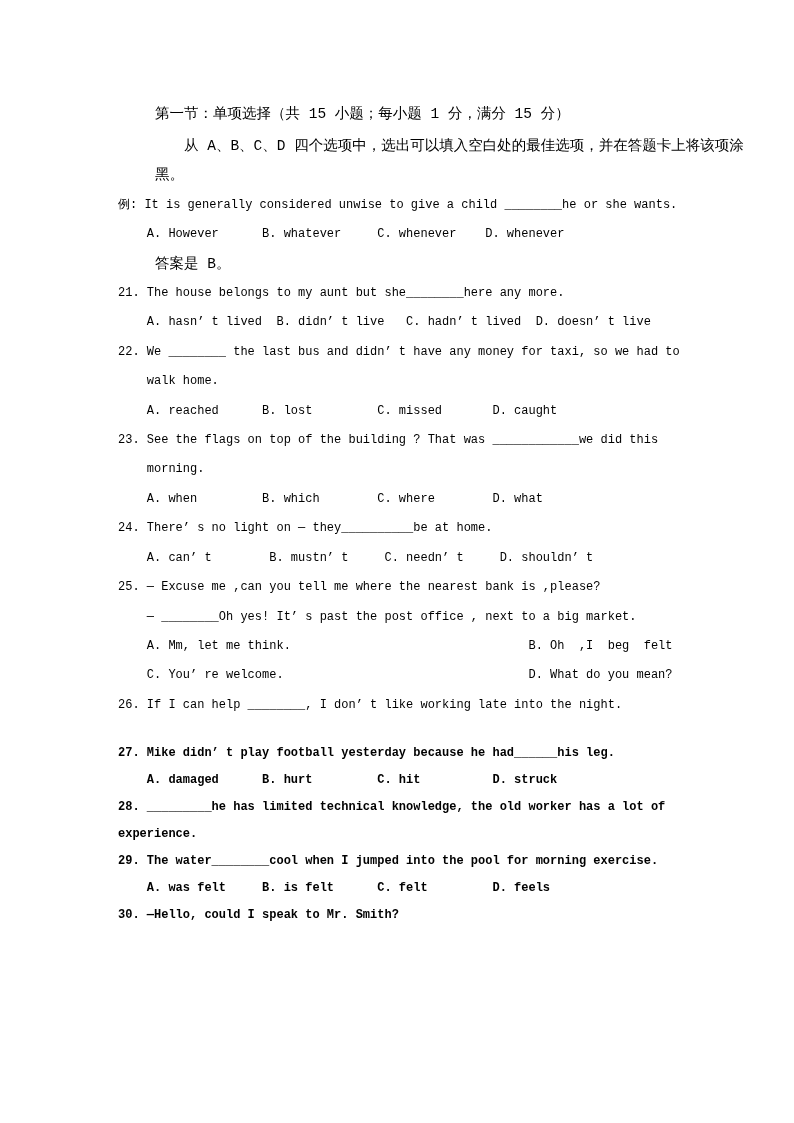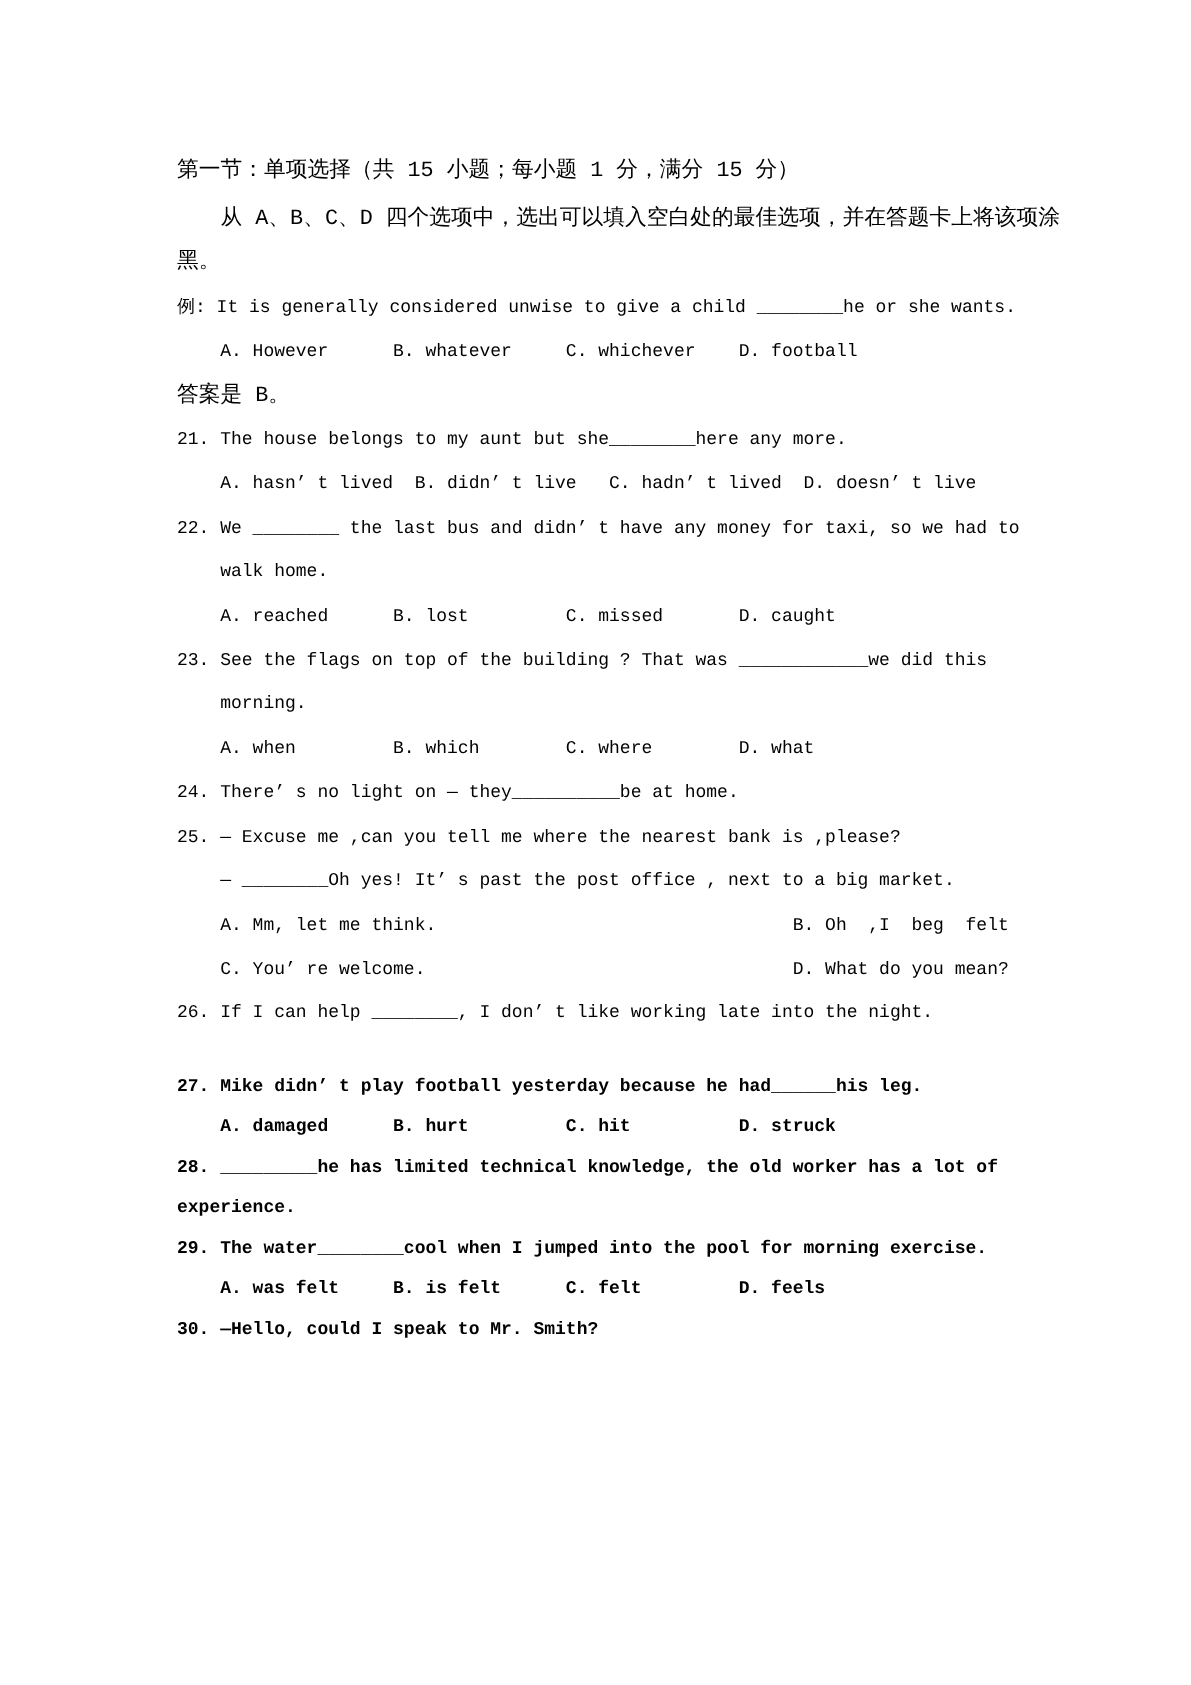--- a/index.html
+++ b/index.html
@@ -19,20 +19,21 @@
   }
   .line {
     font-family: "Liberation Mono", "DejaVu Sans Mono", monospace;
     font-size: 12px;
     line-height: 29.4px;
     white-space: pre;
     color: #000000;
   }
   .cn {
     font-size: 14.5px;
+    margin-left: 37px;
   }
   .title {
     line-height: 36px;
   }
   .indent {
     text-indent: 29px;
   }
   .tight {
     line-height: 27px;
     font-weight: bold;
@@ -44,35 +45,36 @@
 </head>
 <body>
 
 <div class="page">
 
   <div class="line cn title">第一节：单项选择（共 15 小题；每小题 1 分，满分 15 分）</div>
   <div class="line cn indent">从 A、B、C、D 四个选项中，选出可以填入空白处的最佳选项，并在答题卡上将该项涂</div>
   <div class="line cn">黑。</div>
 
   <div class="line">例: It is generally considered unwise to give a child ________he or she wants.</div>
-  <div class="line">    A. However      B. whatever     C. whichever    D. football</div>
+  <div class="line">    A. However      B. whatever     C. whenever    D. whenever</div>
   <div class="line cn">答案是 B。</div>
 
   <div class="line">21. The house belongs to my aunt but she________here any more.</div>
   <div class="line">    A. hasn’ t lived  B. didn’ t live   C. hadn’ t lived  D. doesn’ t live</div>
 
   <div class="line">22. We ________ the last bus and didn’ t have any money for taxi, so we had to</div>
   <div class="line">    walk home.</div>
   <div class="line">    A. reached      B. lost         C. missed       D. caught</div>
 
   <div class="line">23. See the flags on top of the building ? That was ____________we did this</div>
   <div class="line">    morning.</div>
   <div class="line">    A. when         B. which        C. where        D. what</div>
 
   <div class="line">24. There’ s no light on — they__________be at home.</div>
+  <div class="line">    A. can’ t        B. mustn’ t     C. needn’ t     D. shouldn’ t</div>
 
   <div class="line">25. — Excuse me ,can you tell me where the nearest bank is ,please?</div>
   <div class="line">    — ________Oh yes! It’ s past the post office , next to a big market.</div>
   <div class="line">    A. Mm, let me think.                                 B. Oh  ,I  beg  felt</div>
   <div class="line">    C. You’ re welcome.                                  D. What do you mean?</div>
 
   <div class="line">26. If I can help ________, I don’ t like working late into the night.</div>
 
   <div class="spacer"></div>
 

